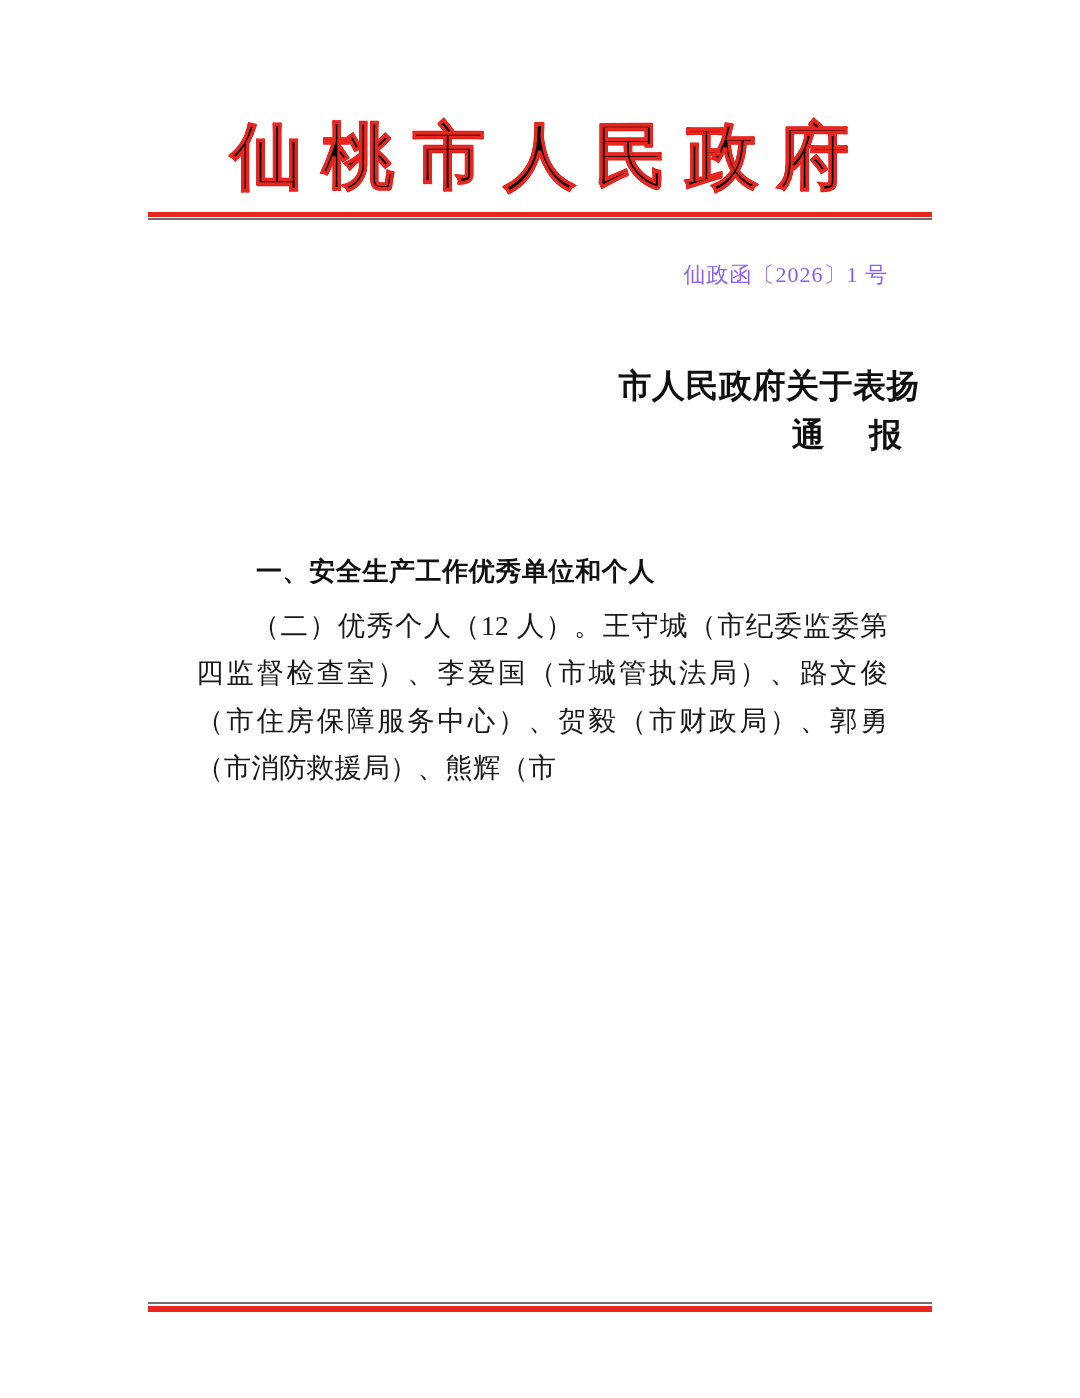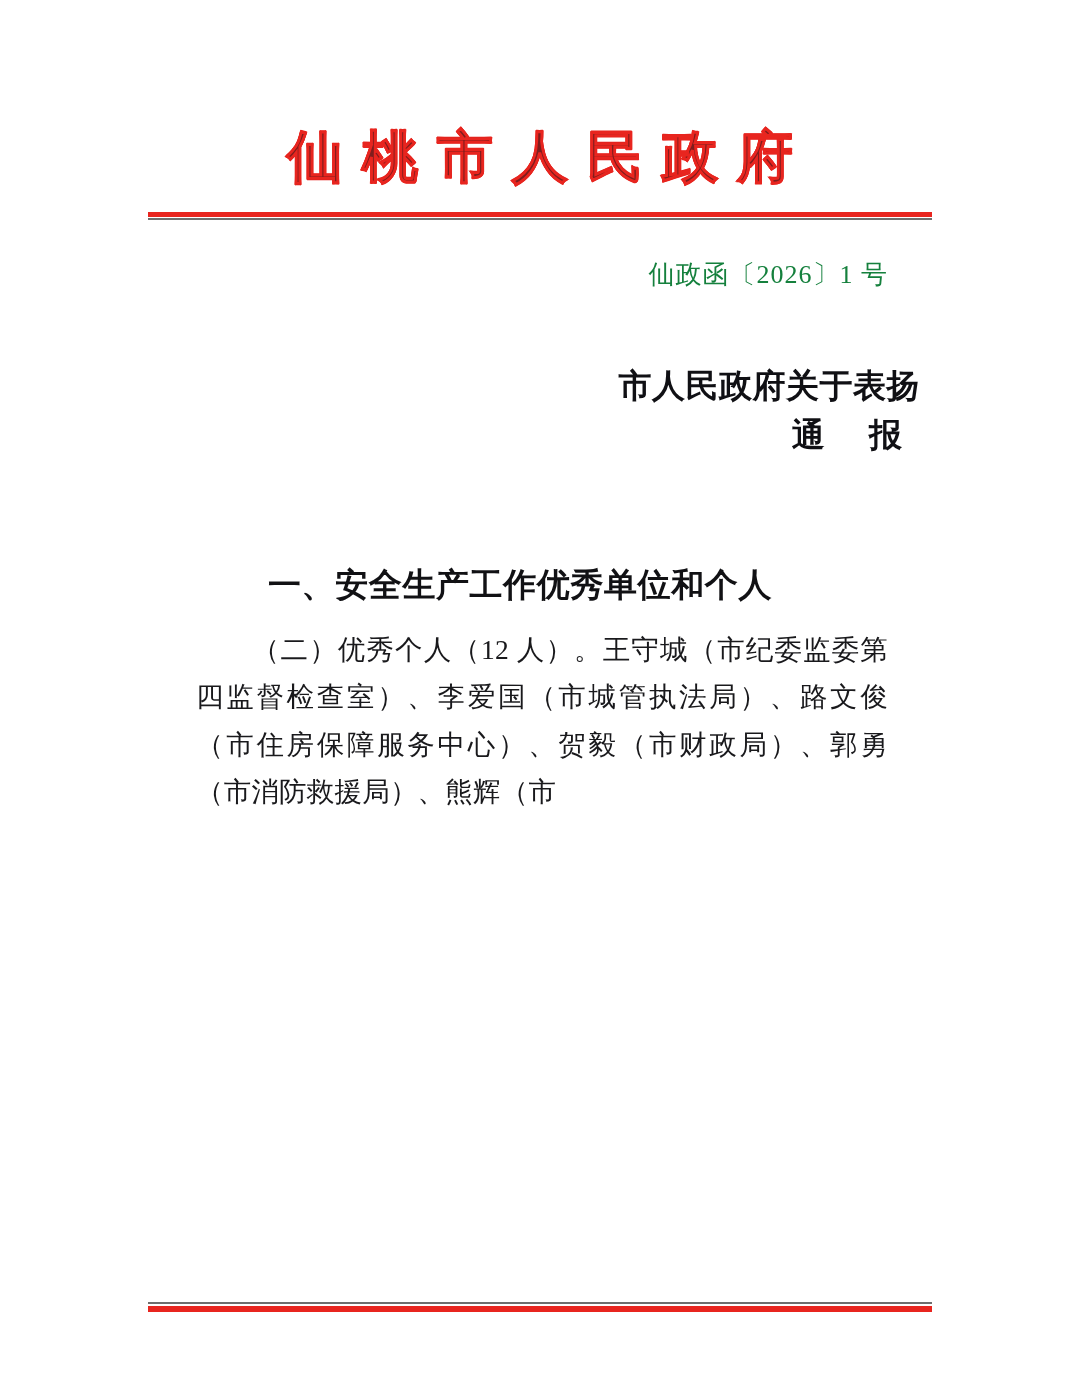--- a/index.html
+++ b/index.html
@@ -27,25 +27,25 @@
     top: 112px;
     height: 90px;
     display: flex;
     align-items: center;
     justify-content: center;
   }
 
   .masthead-title {
     font-family: "Liberation Serif", "DejaVu Serif", serif;
     font-weight: 700;
-    font-size: 56px;
+    font-size: 72px;
     line-height: 1;
     letter-spacing: 19px;
     text-indent: 19px;
-    color: #7f1d1d;
+    color: #000000;
     white-space: nowrap;
     -webkit-text-stroke: 1.1px #e8251f;
     text-shadow: 0.6px 0 0 #e8251f, -0.6px 0 0 #e8251f, 0 0.6px 0 #e8251f, 0 -0.6px 0 #e8251f;
   }
 
   
   .header-rule {
     position: absolute;
     left: 148px;
     width: 784px;
@@ -59,25 +59,25 @@
     height: 2px;
     background: #6e6e6e;
     margin-top: 1px;
   }
 
   
   .doc-number {
     position: absolute;
     right: 192px;
     top: 256px;
-    font-size: 26px;
+    font-size: 22px;
     line-height: 38px;
     letter-spacing: 1px;
     white-space: nowrap;
-    color: #15803d;
+    color: #8b5cf6;
     margin-left: 43px;
   }
 
   
   .title-block {
     position: absolute;
     left: 160px;
     right: 160px;
     top: 362px;
     text-align: right;
@@ -112,28 +112,28 @@
     text-align: justify;
     text-justify: inter-character;
     color: #19191c;
     margin: 0;
   }
   .para.indent {
     text-indent: 56px;
   }
 
   .heading {
-    font-family: Liberation Serif, serif;
+    font-family: Liberation Mono, monospace;
     font-weight: 700;
-    font-size: 33px;
+    font-size: 26px;
     line-height: 47.5px;
     letter-spacing: 0.6px;
     text-indent: 56px;
     color: #111114;
-    margin: 16px;
+    margin: 4px;
   }
 
   
   .footer-rule {
     position: absolute;
     left: 148px;
     width: 784px;
     top: 1302px;
   }
   .footer-rule .bar-dark {

